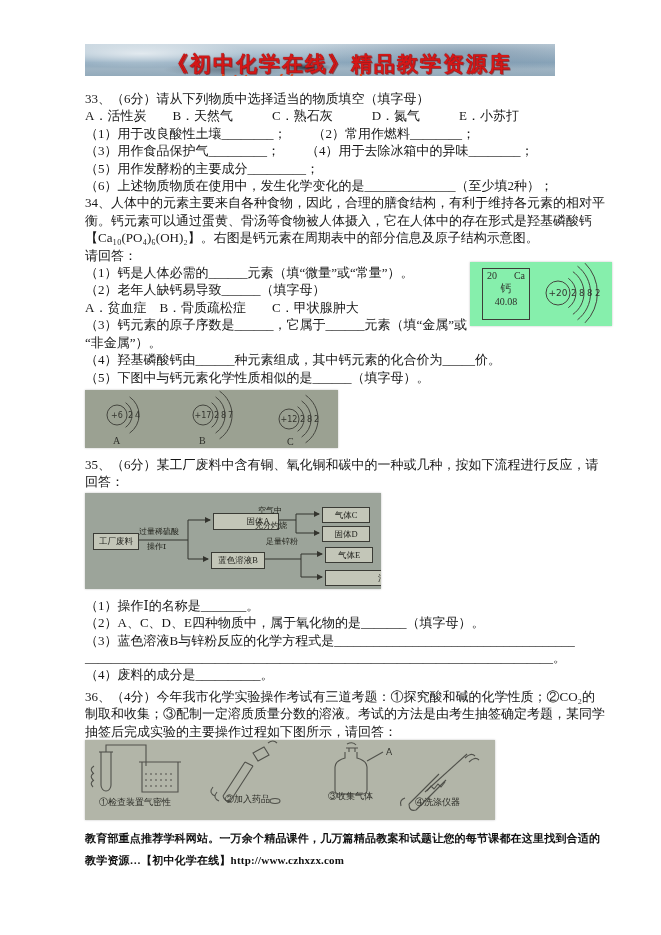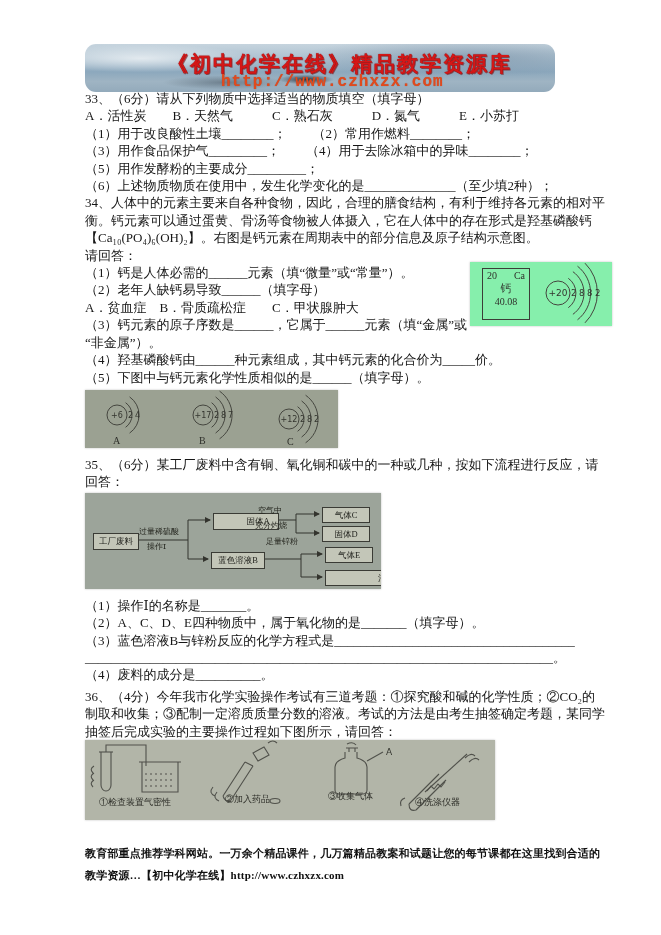--- a/index.html
+++ b/index.html
@@ -3,28 +3,27 @@
 <meta charset="utf-8">
 <style>
   html,body{margin:0;padding:0;background:#e9e9e9;}
   .page{
     position:relative;width:661px;height:935px;background:#ffffff;
     font-family:"Liberation Serif","DejaVu Serif",serif;color:#161616;
     overflow:hidden;margin:0 auto;
   }
   
   .banner{
-    position:absolute;left:85px;top:44px;width:470px;height:48px;overflow:hidden;
+    position:absolute;left:85px;top:44px;width:470px;height:32px;overflow:hidden;
     background:
       radial-gradient(40px 7px at 47% 74%, rgba(25,35,45,.85), rgba(25,35,45,0) 70%),
       radial-gradient(90px 10px at 30% 80%, rgba(60,75,88,.5), rgba(60,75,88,0) 70%),
       radial-gradient(230px 26px at 82% 28%, rgba(110,135,158,.55), rgba(110,135,158,0) 75%),
       radial-gradient(160px 20px at 12% 30%, rgba(255,255,255,.65), rgba(255,255,255,0) 70%),
       linear-gradient(180deg,#c6d4de 0%,#adc2d1 30%,#8ca8bd 58%,#9fb4c3 78%,#93aabb 100%);
-    border-radius: 11px;
   }
   .banner-title{
     position:absolute;left:82px;top:6px;font-size:21px;font-weight:bold;
     color:#d41717;letter-spacing:2px;white-space:nowrap;
     text-shadow:0 0 1px #7c0000, 1px 1px 0 rgba(120,0,0,.55);
   }
   .banner-url{
     position:absolute;left:136px;top:29px;font-size:16px;font-weight:bold;
     color:#e14a1e;letter-spacing:1px;white-space:nowrap;
     text-shadow:0 0 1px rgba(150,40,0,.6);
@@ -39,21 +38,21 @@
   .ca-image{position:absolute;left:385px;top:172px;width:142px;height:64px;background:#86efac;box-shadow:0 0 2px rgba(0,0,0,.25);}
   .ca-box{position:absolute;left:12px;top:6px;width:46px;height:50px;border:1px solid #3c3d38;color:#2e2f2a;}
   .ca-row1{display:flex;justify-content:space-between;padding:1px 4px 0 4px;font-size:10px;line-height:12px;}
   .ca-name{text-align:center;font-size:11px;line-height:13px;}
   .ca-mass{text-align:center;font-size:10px;line-height:13px;}
   .atom-svg{position:absolute;left:0;top:0;}
   
   .atoms-image{width:253px;height:58px;background:#9ba192;margin-top:4px;box-shadow:0 0 2px rgba(0,0,0,.25);}
   .atom-label{position:absolute;font-size:10px;color:#2f302b;}
   
-  .m-top8{margin-top:8px;} .m-top4{margin-top:4px;} .m-top13{margin-top:22px;}
+  .m-top8{margin-top:8px;} .m-top4{margin-top:4px;} .m-top13{margin-top:7px;}
   .flowchart{width:296px;height:96px;background:#9ca49a;margin-top:2px;box-shadow:0 0 2px rgba(0,0,0,.25);}
   .fc-box{position:absolute;background:#c3c6b8;border:1px solid #3a3b35;color:#23241f;
           font-size:8.5px;text-align:center;white-space:nowrap;}
   .fc-label{position:absolute;font-size:8px;color:#25261f;white-space:nowrap;line-height:9px;}
   .fc-svg{position:absolute;left:0;top:0;}
   
   .experiment{width:410px;height:80px;background:#b2b5a8;box-shadow:0 0 2px rgba(0,0,0,.25);}
   .exp-caption{position:absolute;font-size:9px;color:#2c2d27;white-space:nowrap;}
   
   .footer-line{white-space:nowrap;font-size:11px;line-height:22px;font-weight:bold;color:#101010;letter-spacing:.2px;}

